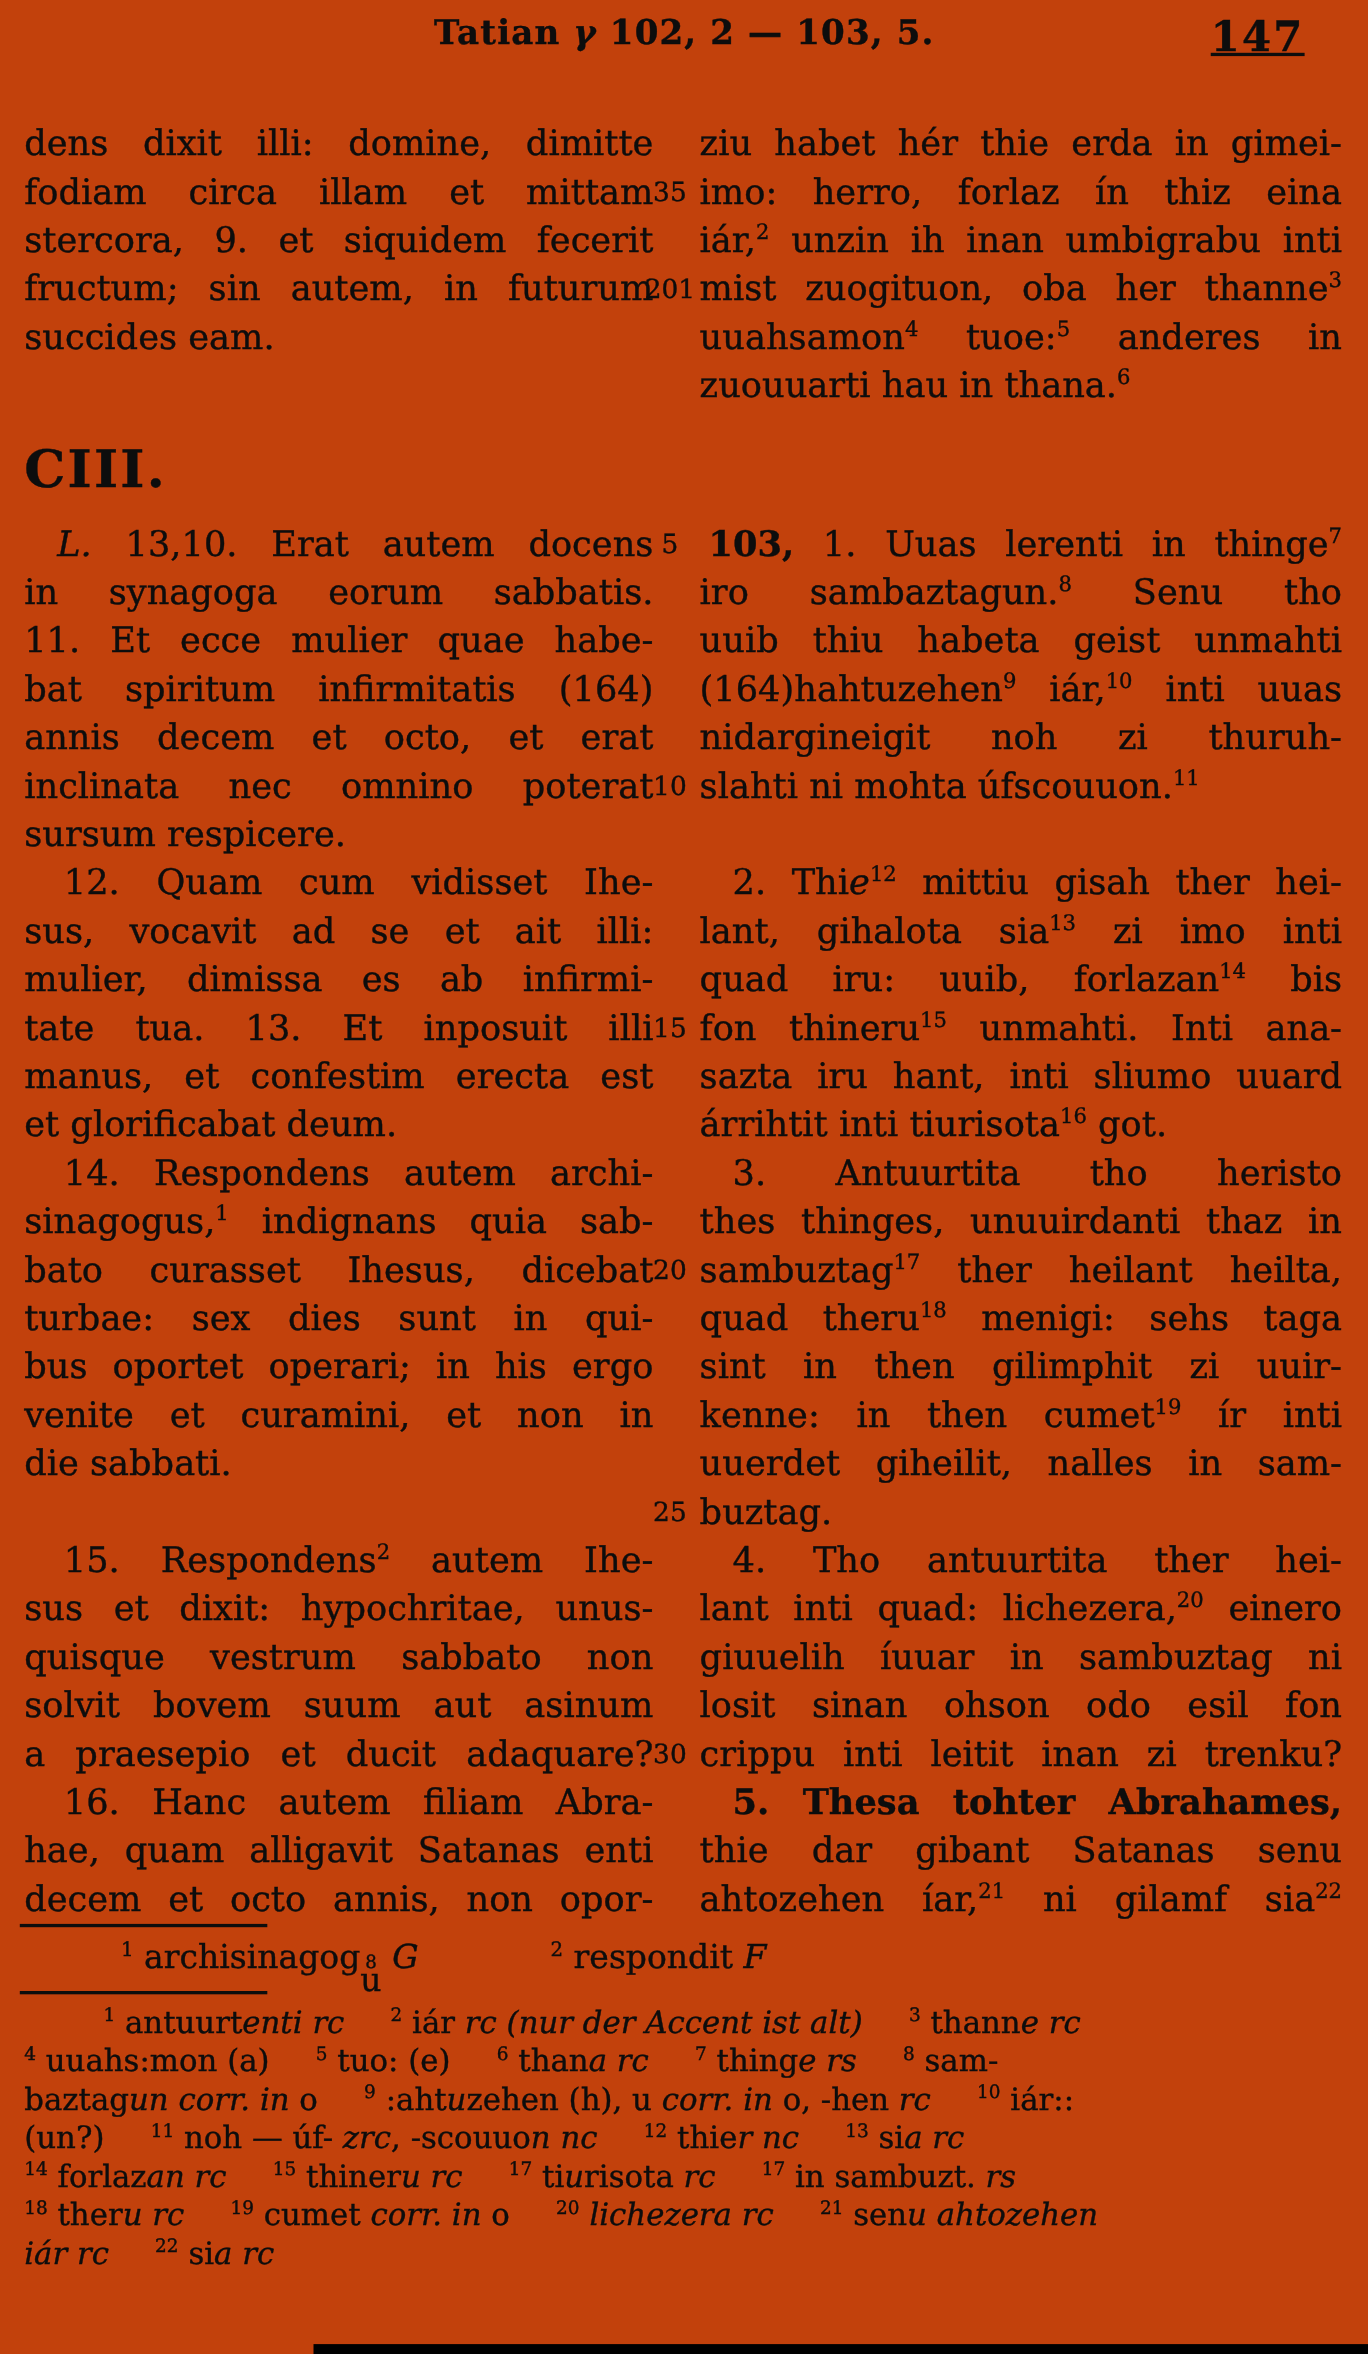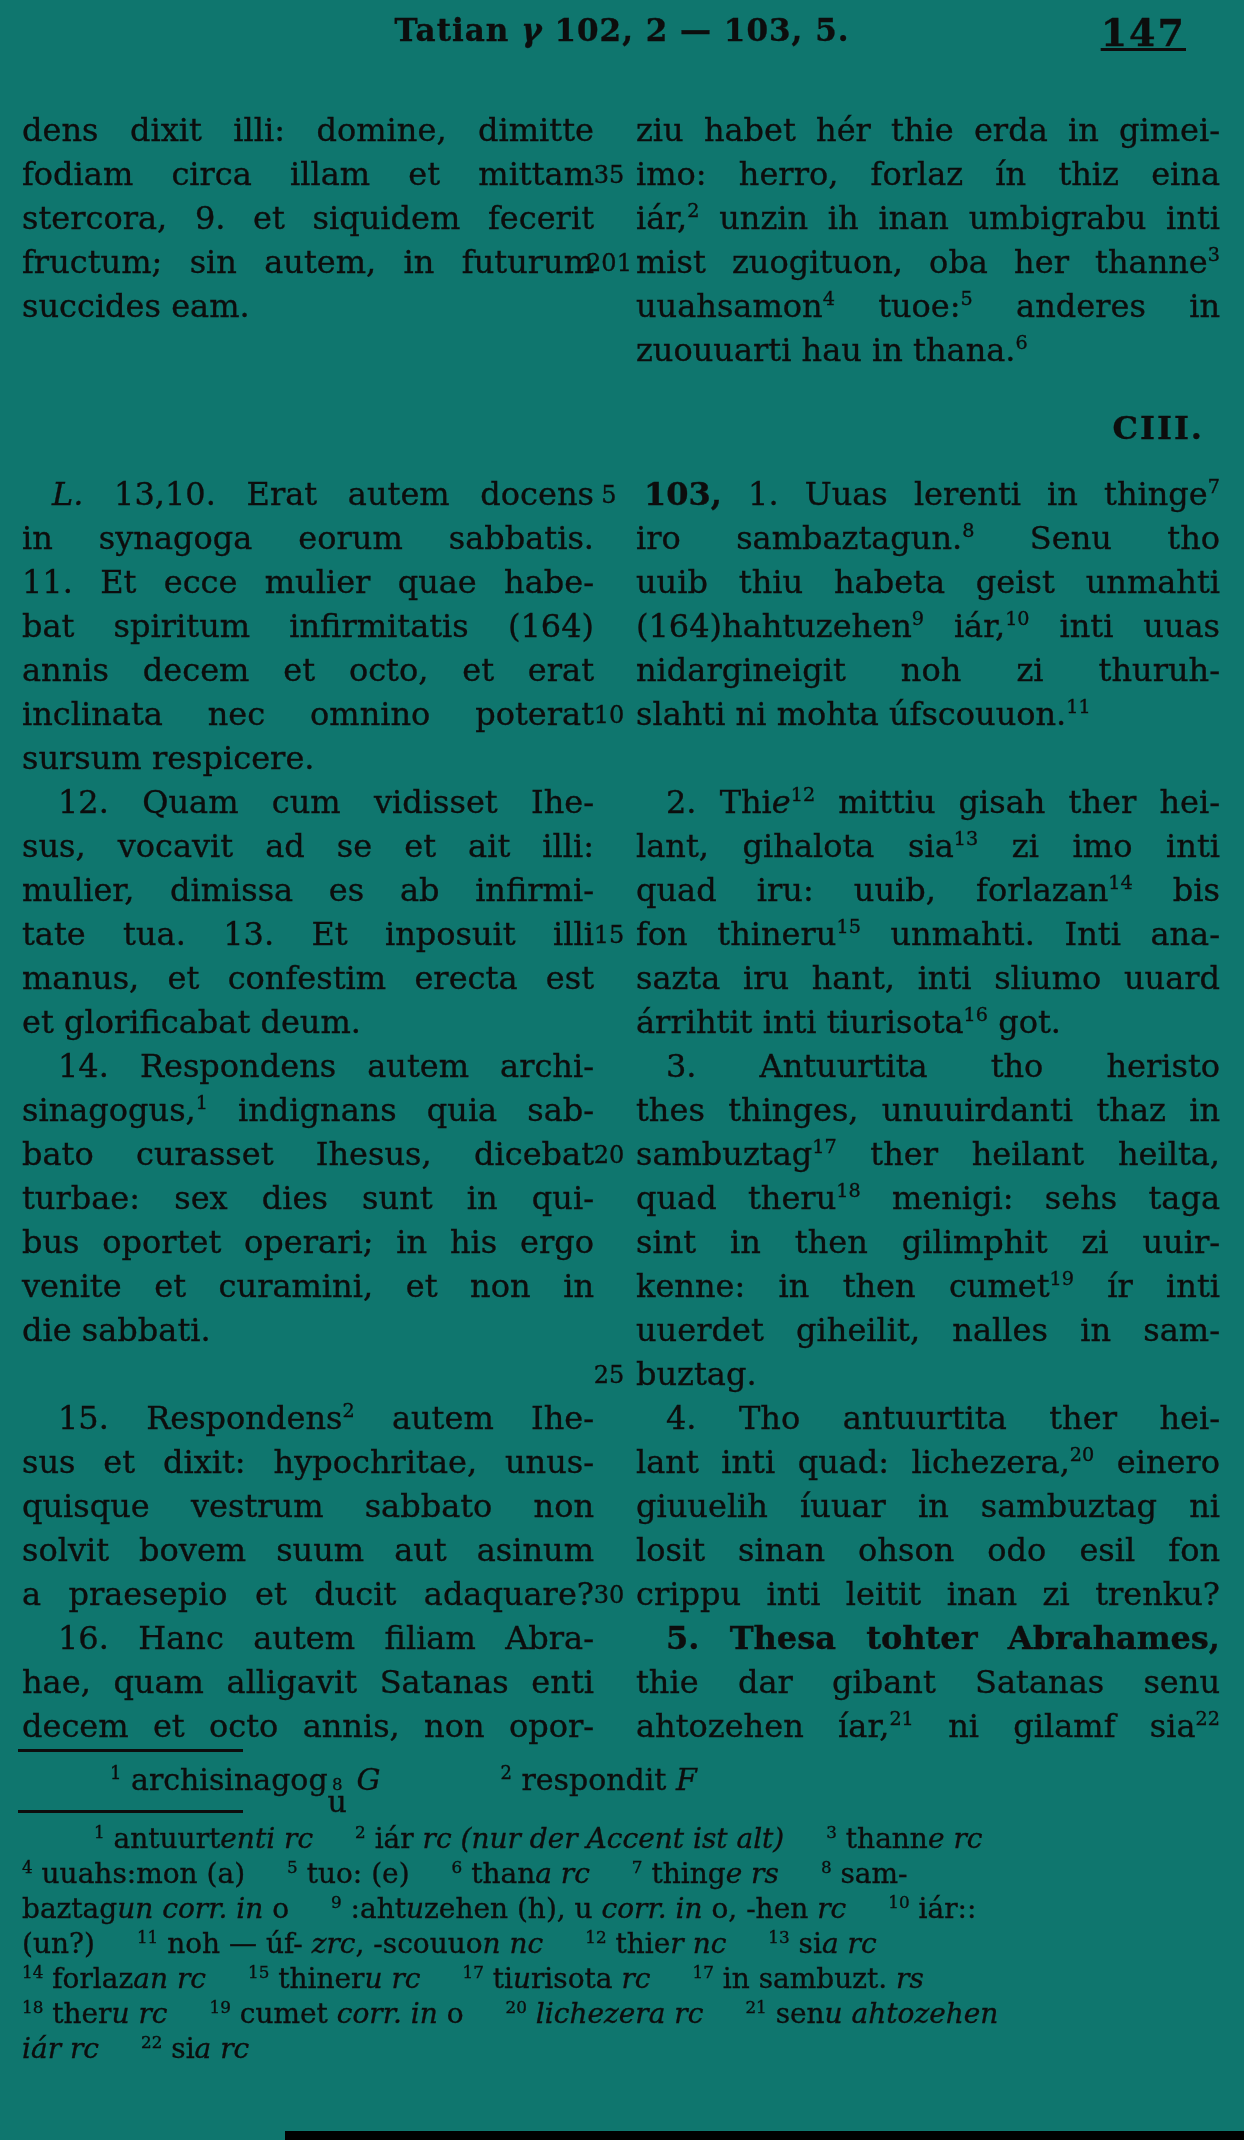--- a/index.html
+++ b/index.html
@@ -1,20 +1,20 @@
 <!DOCTYPE html>
 <html><head>
 <meta charset="utf-8">
 <style>
   html,body{margin:0;padding:0;background:#888;}
   .page{
     position:relative;
     width:1244px;height:2140px;
     margin:0 auto;
-    background:#0f766e;
+    background:#c2410c;
     color:#0d0d0d;
     font-family:"DejaVu Serif","Liberation Serif",serif;
     -webkit-text-stroke:0.35px #0d0d0d;
     overflow:hidden;
   }
   
   .header{position:absolute;top:12px;left:0;width:100%;height:46px;}
   .running-title{
     position:absolute;left:22px;width:1200px;text-align:center;
     font-weight:bold;font-size:31px;letter-spacing:1px;
@@ -36,22 +36,22 @@
   .cl{left:22px;width:572px;}
   .cr{left:636px;width:584px;}
   .cl.last,.cr.last{text-align-last:left;}
   .gut{
     position:absolute;left:583px;width:52px;top:0;height:44px;
     line-height:46px;text-align:center;font-size:24px;
   }
   sup{font-size:0.60em;line-height:0;vertical-align:super;letter-spacing:0;}
   
   .chapter-heading{
-    position:absolute;top:404px;left:4px;width:1200px;height:48px;
-    text-align:right;font-weight:bold;font-size:32px;letter-spacing:2px;
+    position:absolute;top:404px;left:22px;width:1200px;height:48px;
+    text-align:left;font-weight:bold;font-size:47px;letter-spacing:2px;
     line-height:48px;
   }
   
   .rule{position:absolute;left:18px;width:225px;height:3px;background:#0d0d0d;}
   .rule-1{top:1749px;}
   .rule-2{top:1810px;}
   .sigla{
     position:absolute;top:1756px;left:22px;width:1200px;height:48px;
     line-height:48px;font-size:30px;white-space:nowrap;
   }

